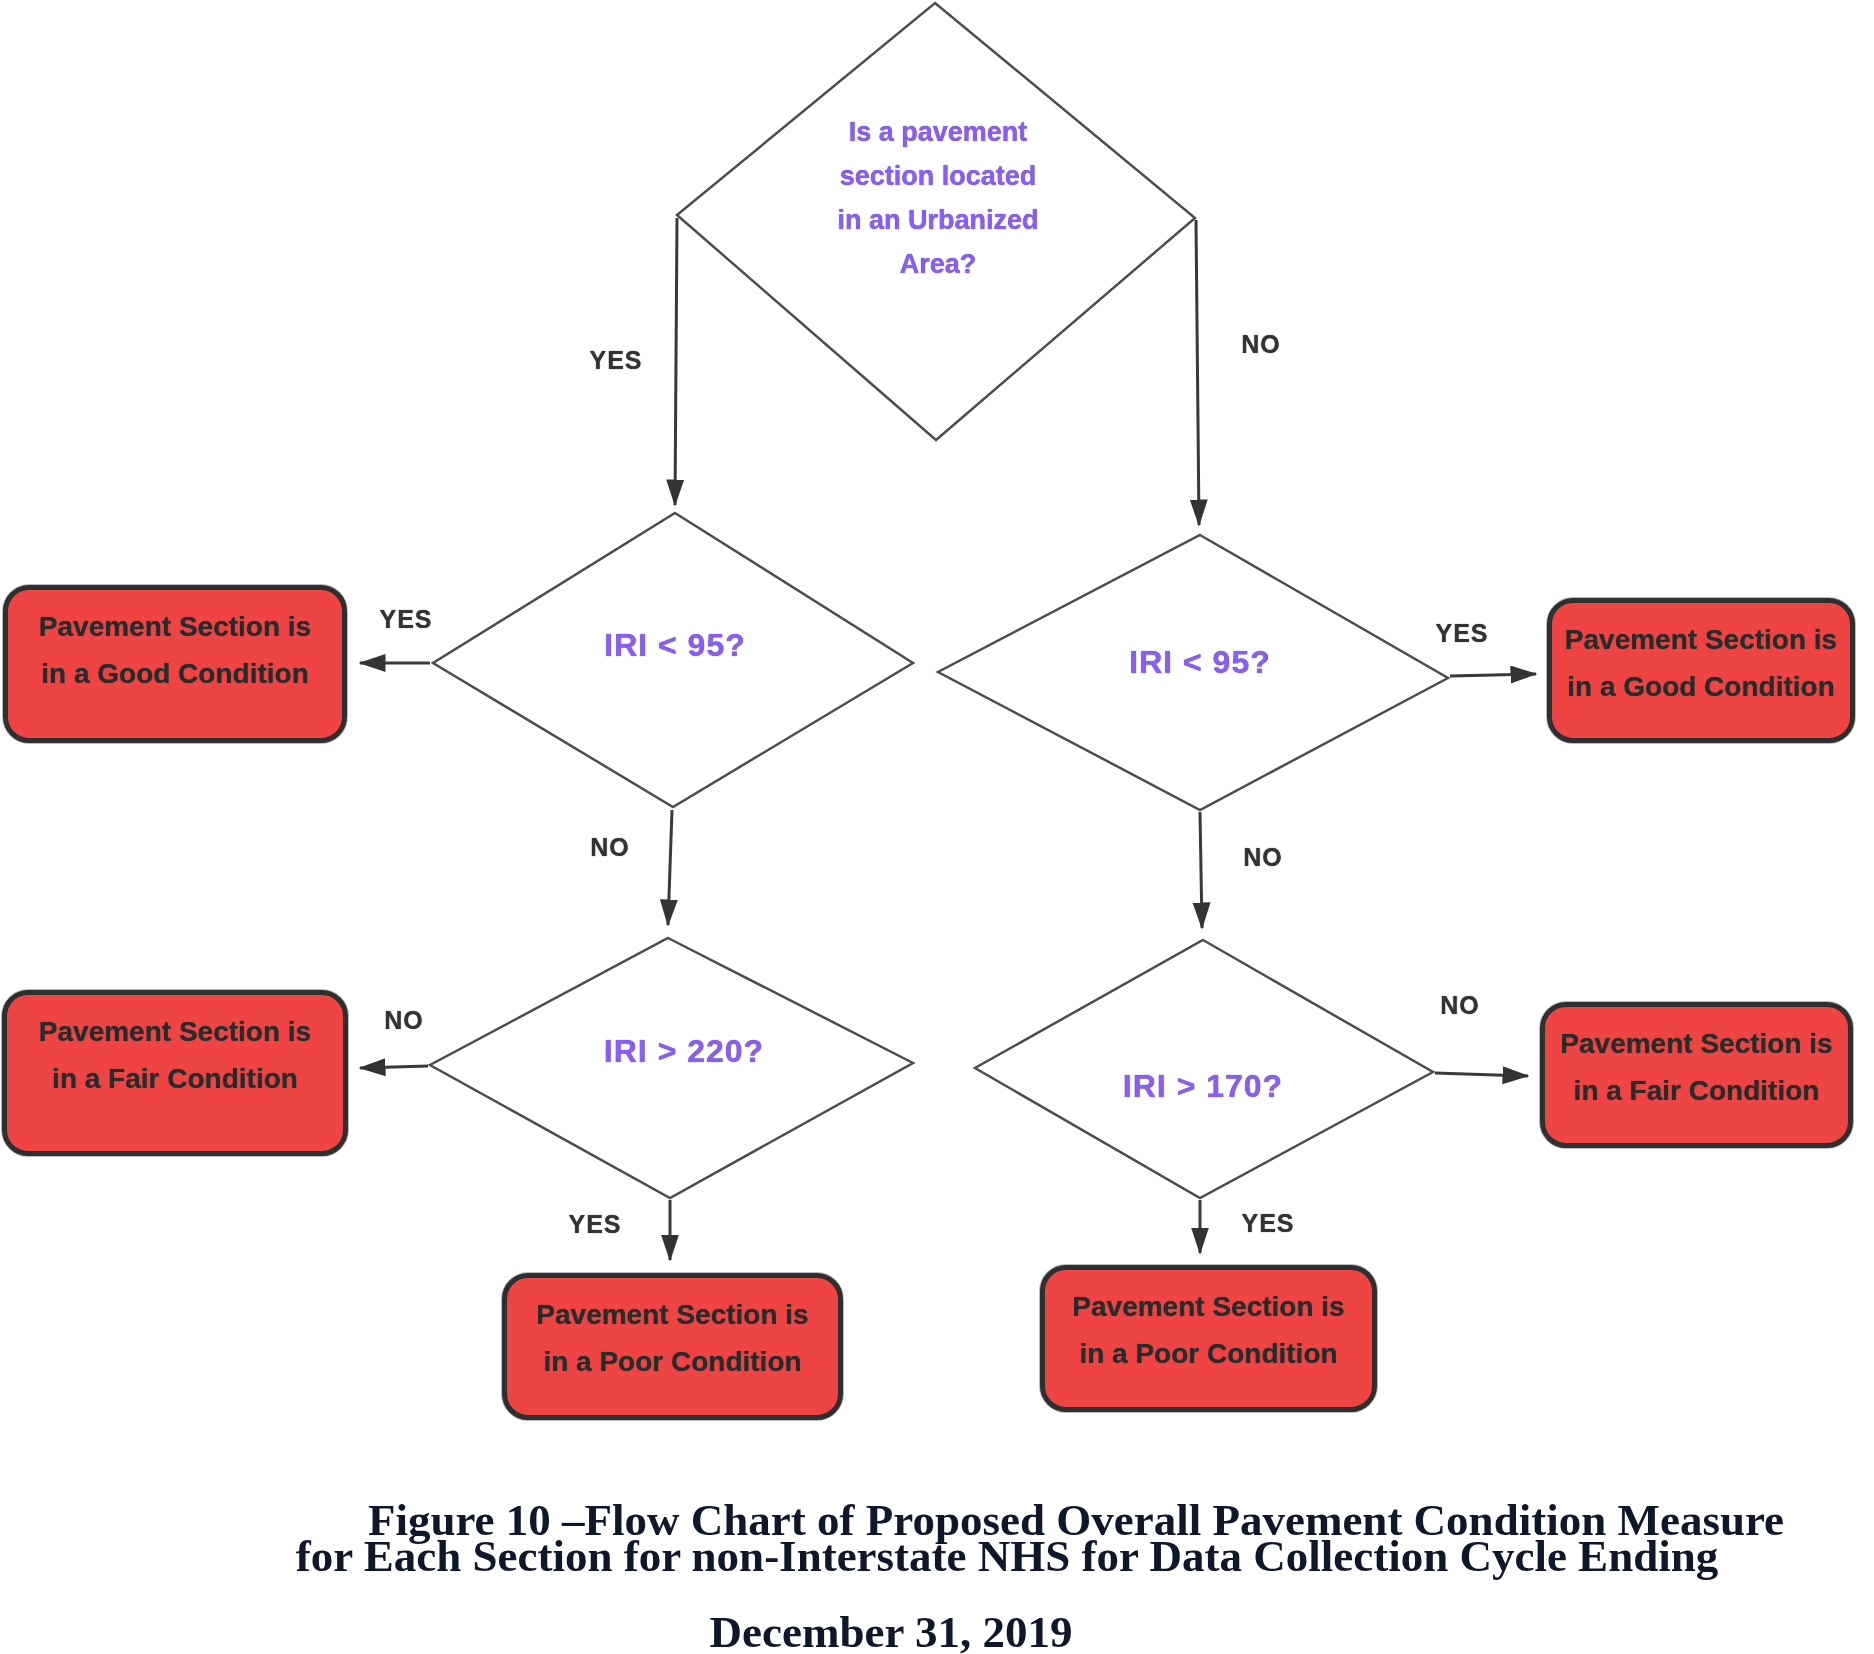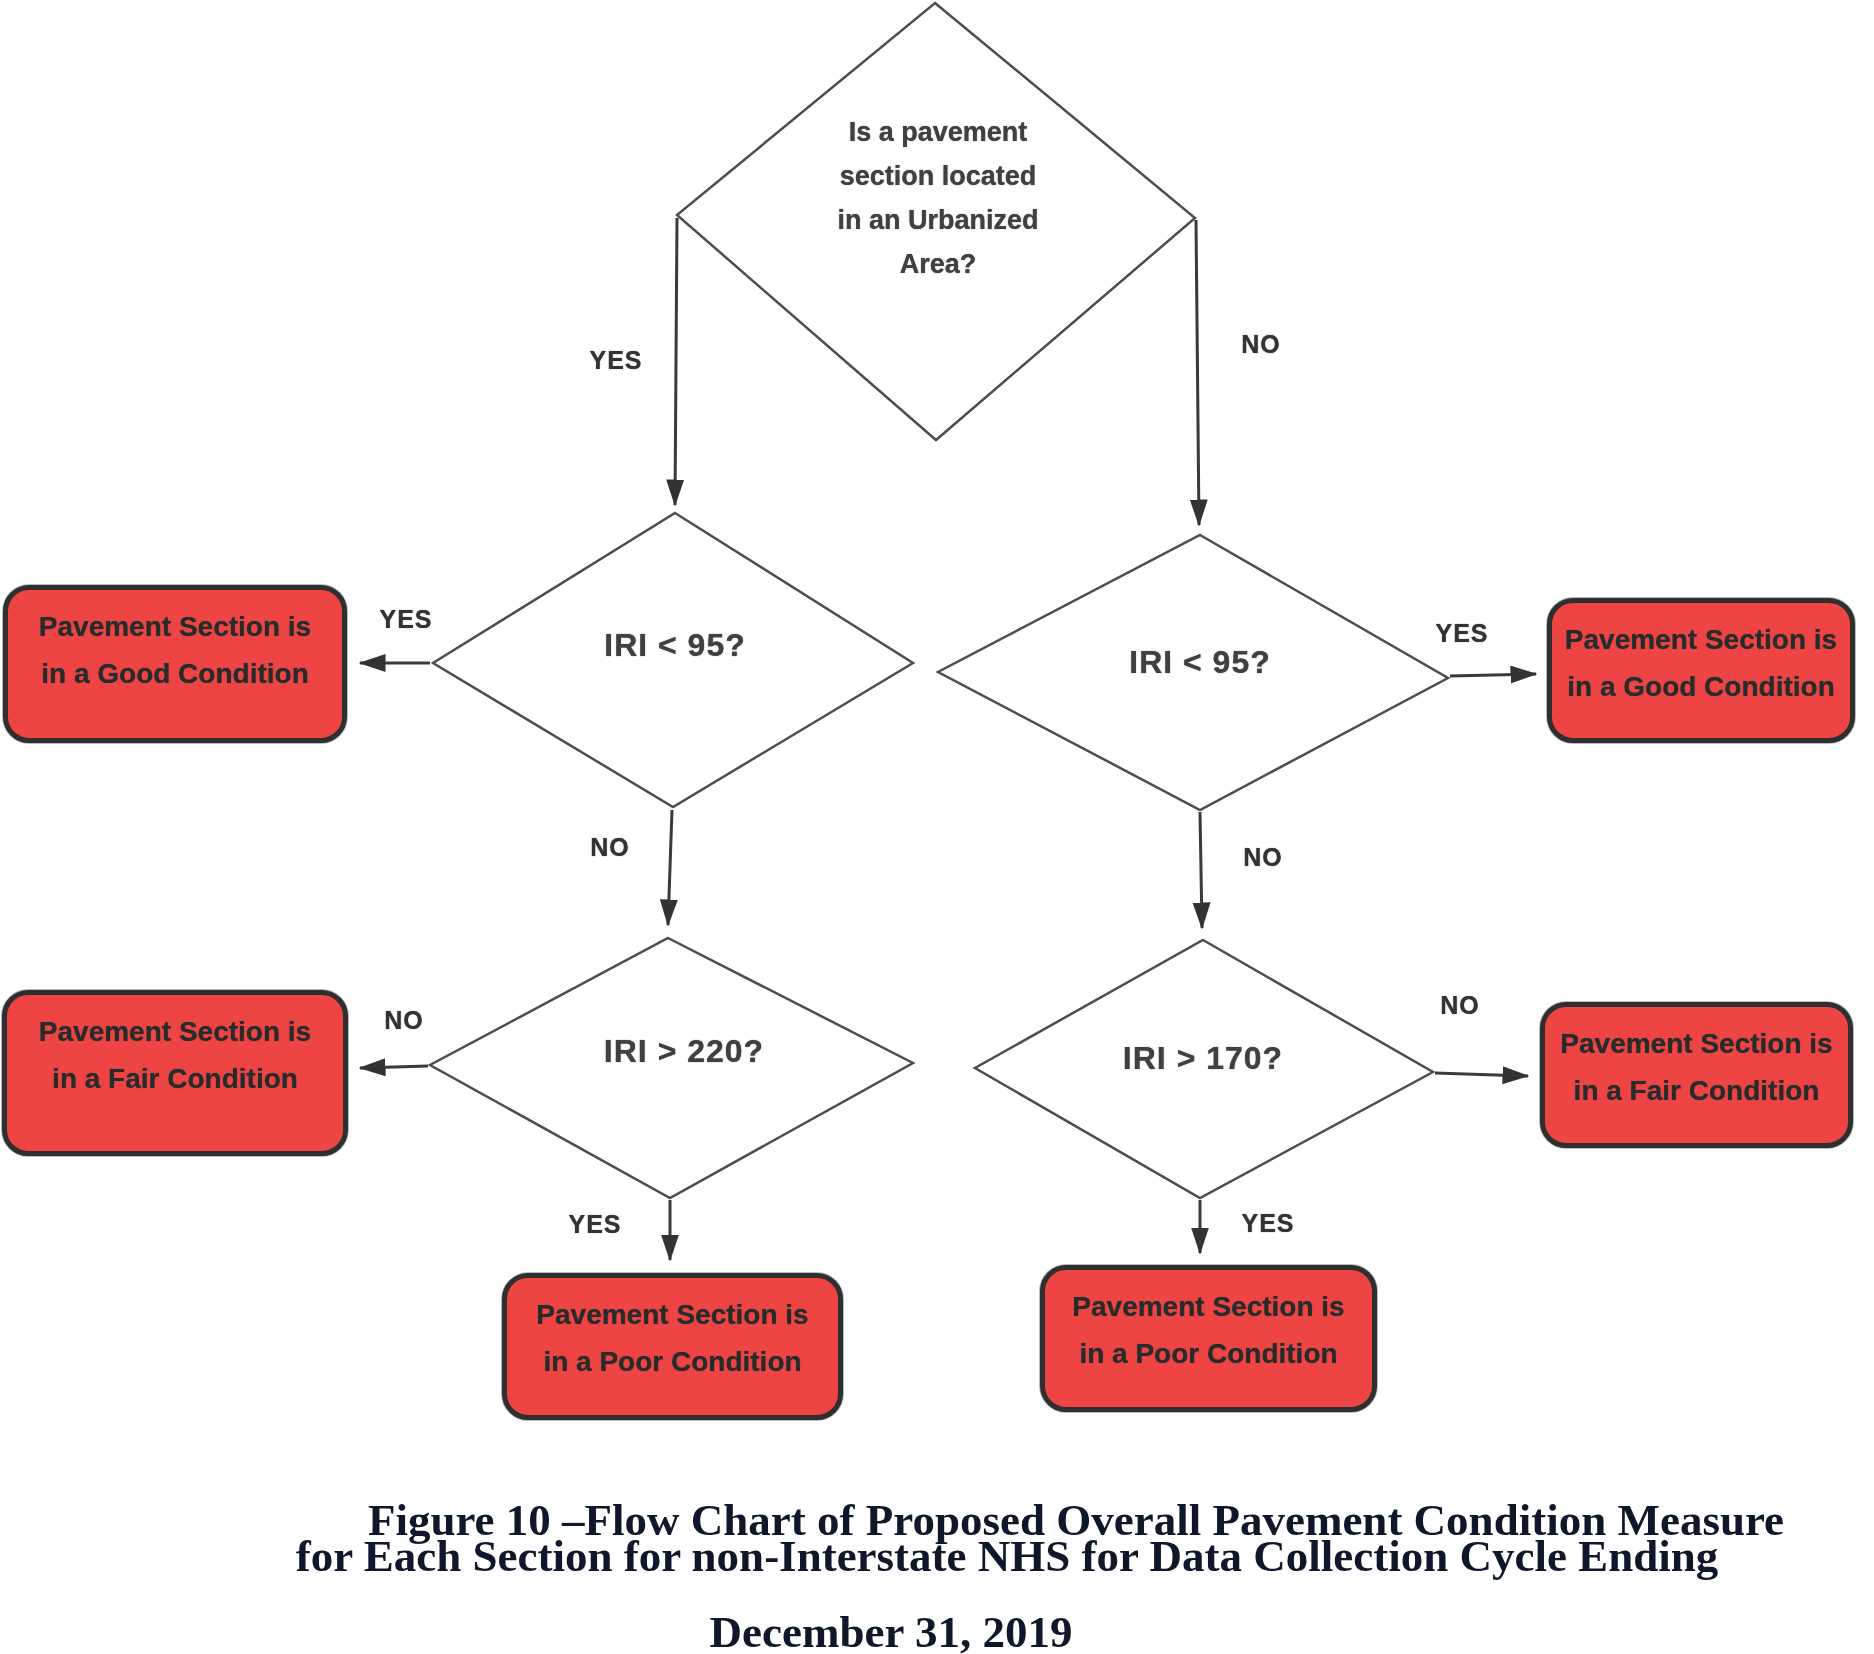--- a/index.html
+++ b/index.html
@@ -11,21 +11,21 @@
     overflow: hidden;
     font-family: "Liberation Sans", sans-serif;
     color: #262626;
   }
   #shapes { position: absolute; left: 0; top: 0; }
   .fc-text {
     position: absolute;
     transform: translateX(-50%);
     text-align: center;
     font-weight: bold;
-    color: #404040;
+    color: #8b5cf6;
     text-shadow: 0 0 1px #3c3c3c;
   }
   .question-multiline { font-size: 27px; line-height: 44px; width: 215px; }
   .question-single { font-size: 32px; white-space: nowrap; letter-spacing: 1px; }
   .branch-label { font-size: 25px; white-space: nowrap; letter-spacing: 1px; color: #333; }
   .outcome-box {
     position: absolute;
     box-sizing: border-box;
     border: 5px solid #2f2f2f;
     border-radius: 26px;
@@ -84,21 +84,21 @@
   </svg>
 
   <div class="fc-text question-multiline" style="left:938px; top:110px;">Is a pavement section located in an Urbanized Area?</div>
 
   <div class="fc-text question-single" style="left:675px; top:627px;">IRI &lt; 95?</div>
 
   <div class="fc-text question-single" style="left:1200px; top:644px;">IRI &lt; 95?</div>
 
   <div class="fc-text question-single" style="left:684px; top:1033px;">IRI &gt; 220?</div>
 
-  <div class="fc-text question-single" style="left:1203px; top:1040px;">IRI &gt; 170?</div>
+  <div class="fc-text question-single" style="left:1203px; top:1068px;">IRI &gt; 170?</div>
 
   <div class="fc-text branch-label" style="left:616px; top:346px;">YES</div>
   <div class="fc-text branch-label" style="left:1261px; top:330px;">NO</div>
 
   <div class="fc-text branch-label" style="left:406px; top:605px;">YES</div>
   <div class="fc-text branch-label" style="left:610px; top:833px;">NO</div>
 
   <div class="fc-text branch-label" style="left:1462px; top:619px;">YES</div>
   <div class="fc-text branch-label" style="left:1263px; top:843px;">NO</div>
 

